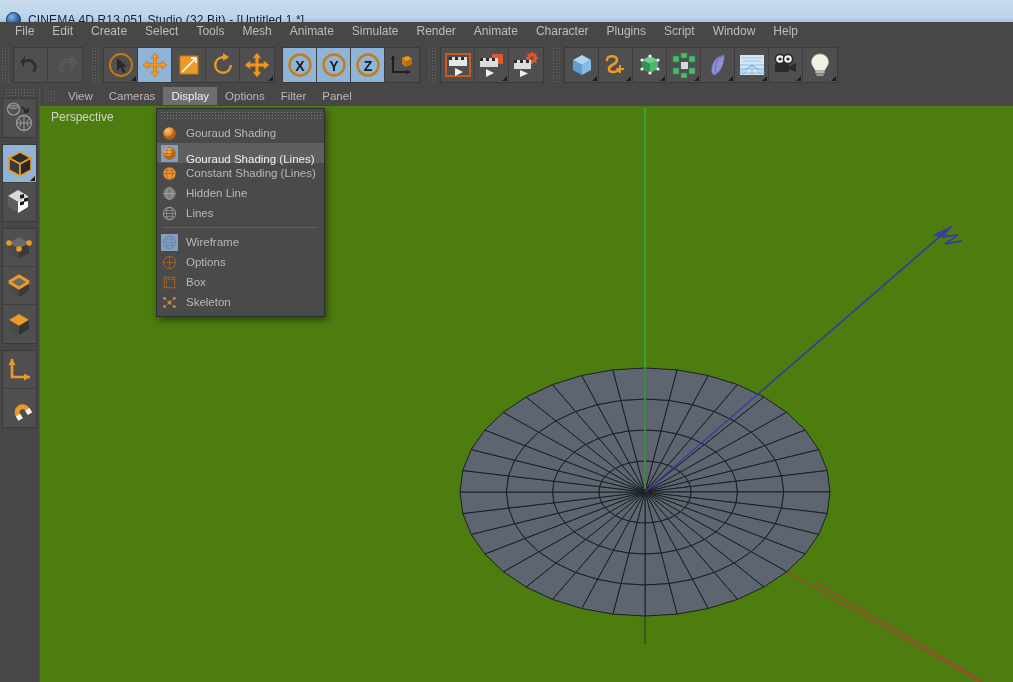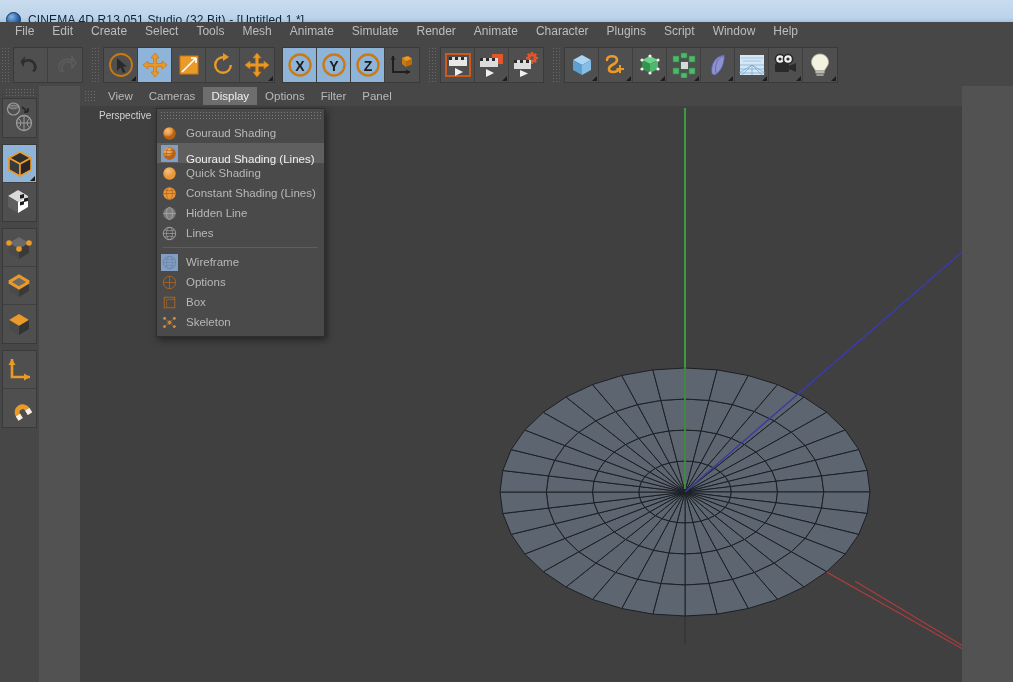--- a/index.html
+++ b/index.html
@@ -81,39 +81,39 @@
   }
   .lb-btn:last-child { border-bottom: none; }
   .lb-btn.on { background: #8fb4d9; }
   .lb-btn .corner {
     position: absolute; right: 1px; bottom: 1px;
     width: 0; height: 0; border-left: 5px solid transparent; border-bottom: 5px solid #1d1d1d;
   }
 
   
   #viewport {
-    position: absolute; left: 40px; top: 86px; width: 882px; height: 596px;
-    background: #404040; overflow: hidden; margin-left: 40px;
+    position: absolute; left: 40px; top: 86px; width: 973px; height: 596px;
+    background: #4d7c0f; overflow: hidden;
   }
   #vp-menubar {
     position: absolute; left: 0; top: 0; width: 973px; height: 20px;
     background: #474747; display: flex; align-items: center; padding-left: 4px;
   }
   #vp-menubar .vgrip {
     width: 11px; height: 13px; margin-right: 5px;
     background-image: radial-gradient(#6d6d6d 36%, transparent 38%);
     background-size: 3px 3px;
   }
   #vp-menubar .vmi {
     font-size: 11.5px; color: #b9b9b9; padding: 3px 8px; white-space: nowrap; cursor: default;
   }
   #vp-menubar .vmi.active { background: #6e6e6e; color: #f0f0f0; }
   #vp-label {
-    position: absolute; left: 15px; top: 23px;
-    font-size: 10px; color: #d2d2d2; padding: 1px 4px;
+    position: absolute; left: 7px; top: 23px;
+    font-size: 12px; color: #d2d2d2; padding: 1px 4px;
   }
   #vp-canvas { position: absolute; left: 0; top: 0; width: 973px; height: 596px; }
 
   
   #dropdown {
     position: absolute; left: 156px; top: 108px; width: 169px;
     background: #4a4a4a; border: 1px solid #2e2e2e; z-index: 50;
     padding-bottom: 4px;
     box-shadow: 2px 3px 7px rgba(0,0,0,.45);
   }
@@ -737,34 +737,20 @@
             <path d="M2.6 4 Q7.5 5.6 12.4 4"></path>
             <path d="M2.6 11 Q7.5 9.4 12.4 11"></path>
           </g>
         </svg>
       </span>
       <span class="lbl">Gouraud Shading (Lines)</span>
     </div>
     <div class="dd-item">
       <span class="ic">
         <svg xmlns="http://www.w3.org/2000/svg" width="15" height="15" viewBox="0 0 15 15">
-          <defs>
-            <radialGradient id="g3" cx="38%" cy="30%">
-              <stop offset="0%" stop-color="#f6c080"></stop>
-              <stop offset="100%" stop-color="#e8963a"></stop>
-            </radialGradient>
-          </defs>
-          <circle cx="7.5" cy="7.5" r="6.2" fill="url(#g3)"></circle>
-        </svg>
-      </span>
-      <span class="lbl">Quick Shading</span>
-    </div>
-    <div class="dd-item">
-      <span class="ic">
-        <svg xmlns="http://www.w3.org/2000/svg" width="15" height="15" viewBox="0 0 15 15">
           <circle cx="7.5" cy="7.5" r="6.2" fill="#e8963a"></circle>
           <g stroke="#b4641a" stroke-width=".8" fill="none">
             <path d="M1.3 7.5 H13.7"></path>
             <ellipse cx="7.5" cy="7.5" rx="3" ry="6.2"></ellipse>
             <path d="M2.6 4 Q7.5 5.6 12.4 4"></path>
           </g>
         </svg>
       </span>
       <span class="lbl">Constant Shading (Lines)</span>
     </div>

